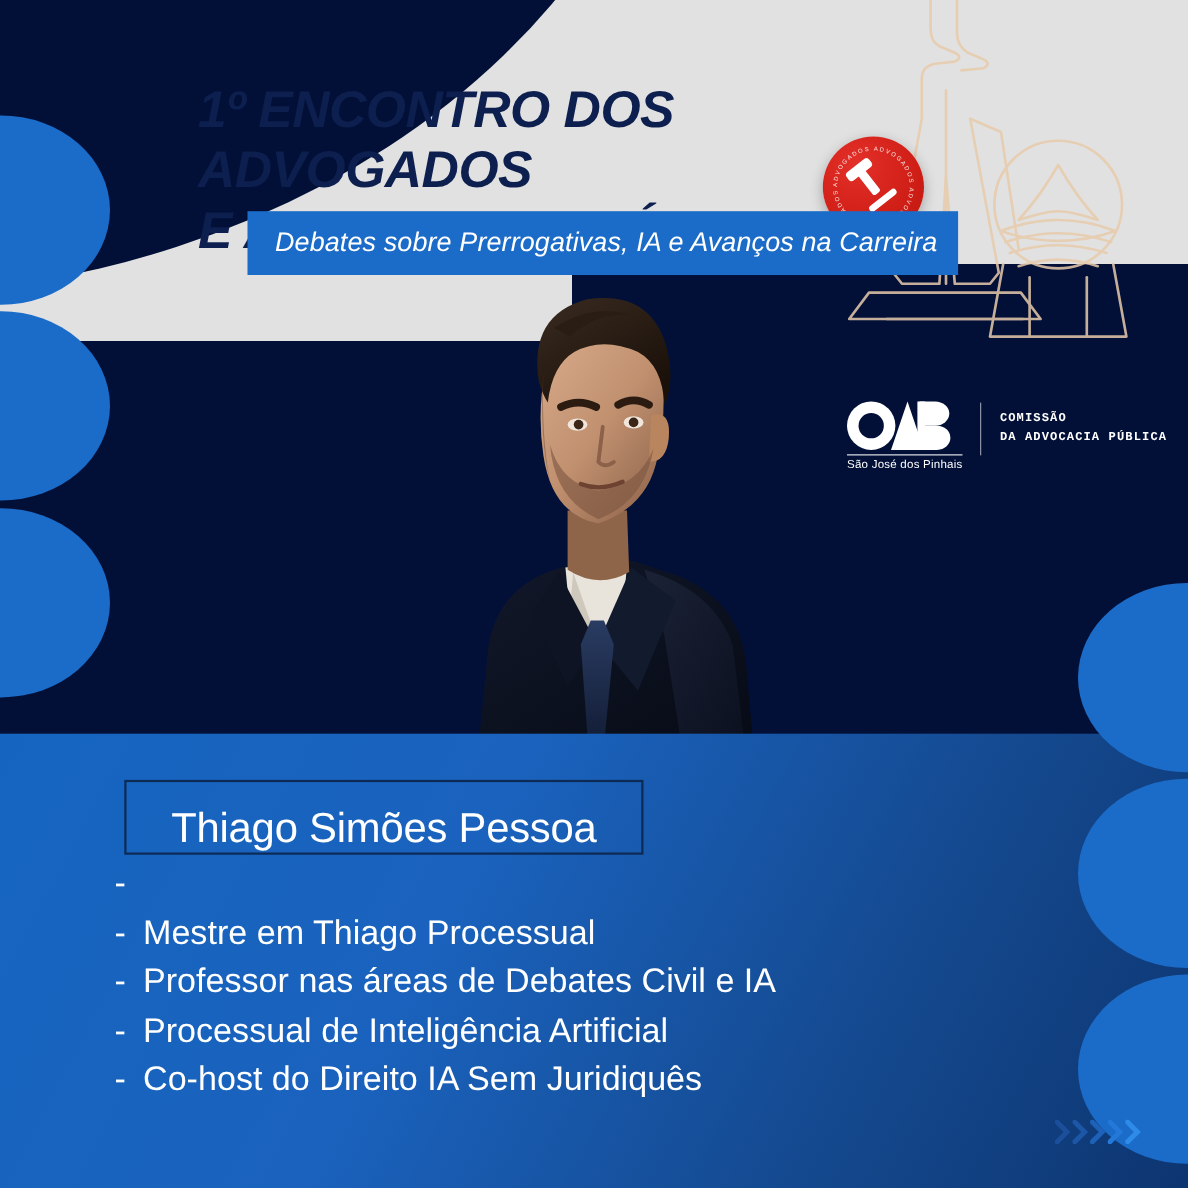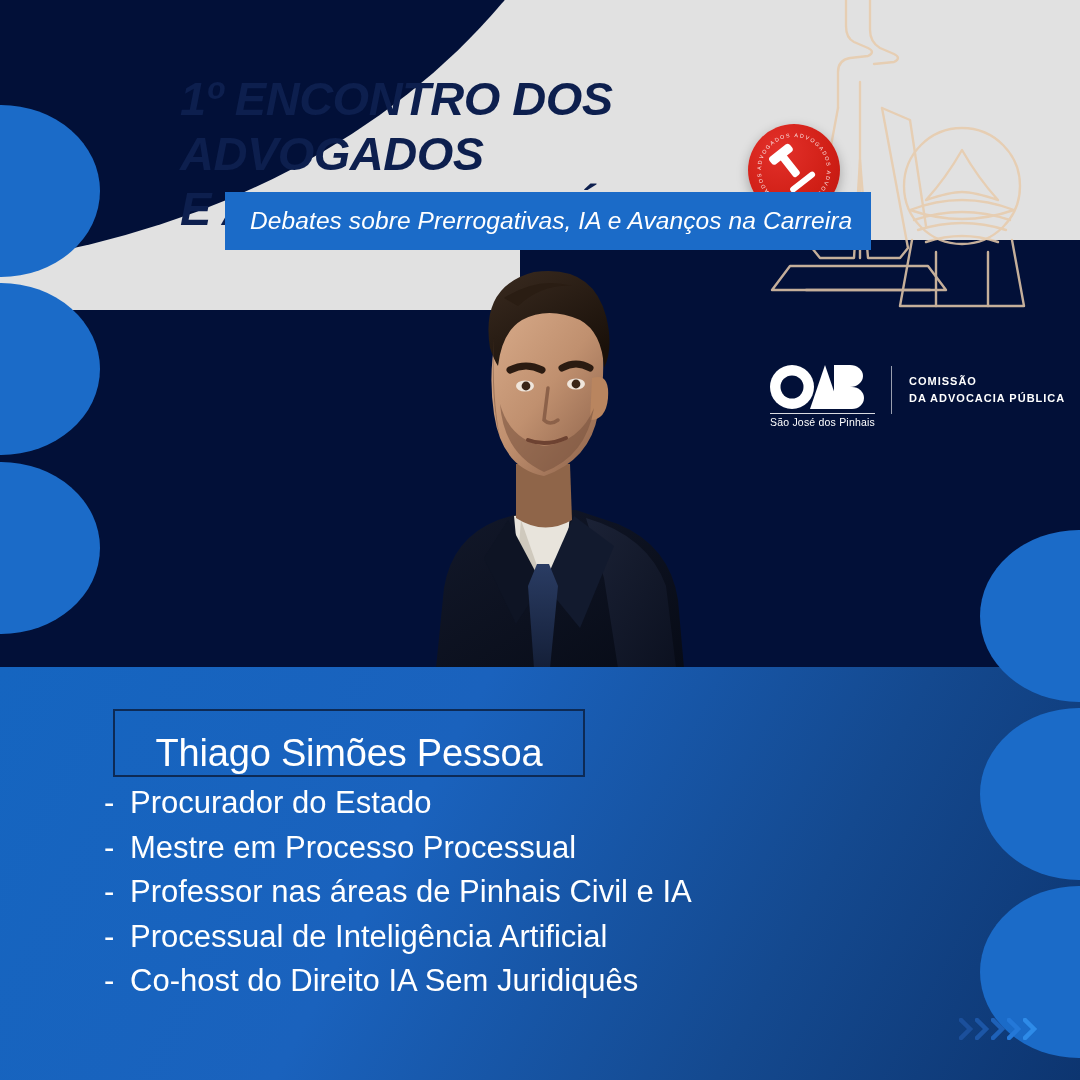--- a/index.html
+++ b/index.html
@@ -111,21 +111,21 @@
     margin-top:3px;font-weight:normal;
     border-top:1px solid rgba(255,255,255,.85);padding-top:2px;
     width:100%;text-align:center;
   }
   .oab-div{
     width:1px;height:48px;background:rgba(255,255,255,.6);
     margin:0 17px 12px 16px;
   }
   .oab-right{color:#fff;font-size:11px;font-weight:bold;
     letter-spacing:1.0px;line-height:1.55;text-transform:uppercase;
-    margin-bottom:12px;}
+    margin-bottom:12px;font-family:Liberation Mono, monospace;}
 
   
   .namebox{
     position:absolute;left:113px;top:709px;
     width:472px;height:68px;
     border:2px solid #0d2a55;
     display:flex;align-items:flex-end;justify-content:center;
   }
   .namebox span{
     color:#ffffff;font-size:38px;letter-spacing:-0.2px;font-weight:normal;
@@ -329,29 +329,28 @@
     </div>
   </div>
 
   <div class="namebox">
     <span>Thiago Simões Pessoa</span>
   </div>
 
   <div class="bullets">
     <div class="bullet">
       <span class="dash">-</span>
-      <span>Procurador do Estado</span>
-    </div>
-    <div class="bullet">
-      <span class="dash">-</span>
-      <span>Mestre em Processo Processual</span>
-    </div>
-    <div class="bullet">
-      <span class="dash">-</span>
-      <span>Professor nas áreas de Pinhais Civil e IA</span>
+    </div>
+    <div class="bullet">
+      <span class="dash">-</span>
+      <span>Mestre em Thiago Processual</span>
+    </div>
+    <div class="bullet">
+      <span class="dash">-</span>
+      <span>Professor nas áreas de Debates Civil e IA</span>
     </div>
     <div class="bullet">
       <span class="dash">-</span>
       <span>Processual de Inteligência Artificial</span>
     </div>
     <div class="bullet">
       <span class="dash">-</span>
       <span>Co-host do Direito IA Sem Juridiquês</span>
     </div>
   </div>

